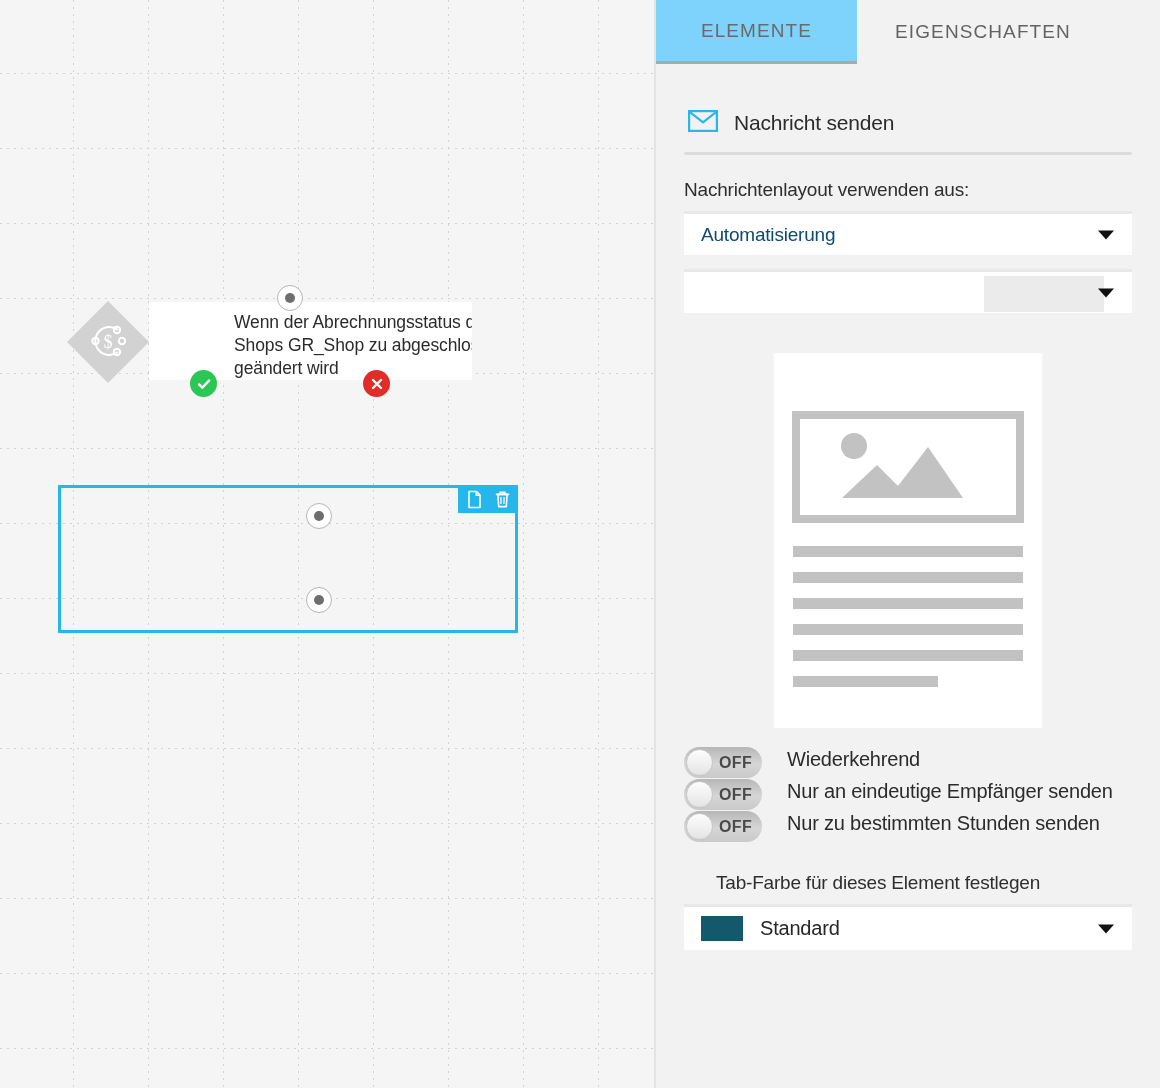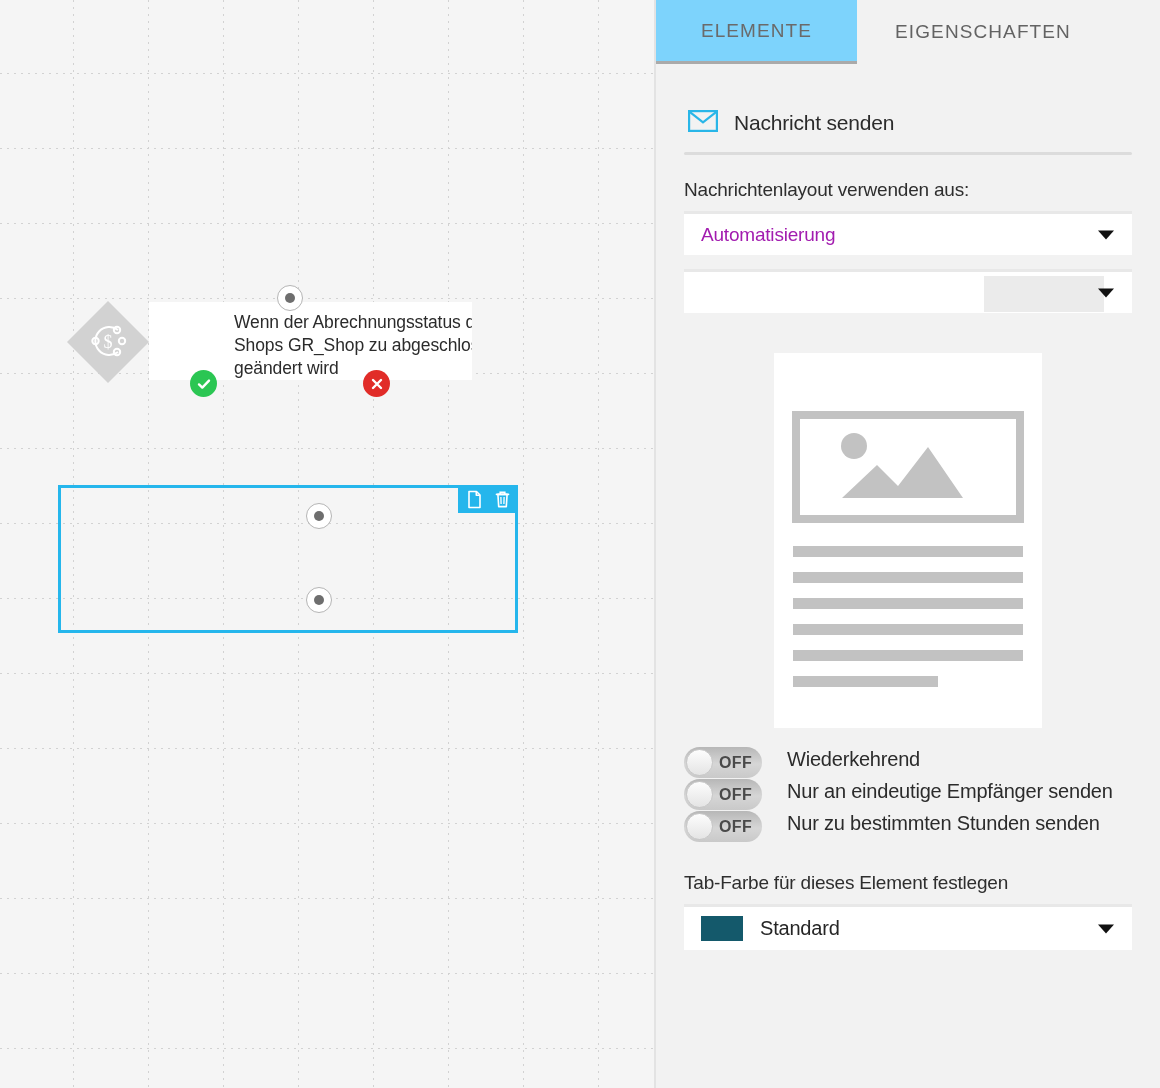--- a/index.html
+++ b/index.html
@@ -227,21 +227,21 @@
     border-top: 3px solid #e8e8e8;
     display: flex;
     align-items: center;
     position: relative;
     cursor: pointer;
     box-sizing: border-box;
   }
   .select-value {
     padding-left: 17px;
     font-size: 19px;
-    color: #a21caf;
+    color: #0c4a6e;
     letter-spacing: -0.2px;
     white-space: nowrap;
   }
   .select-arrow {
     position: absolute;
     right: 18px; top: 50%;
     transform: translateY(-50%);
     width: 0; height: 0;
     border-left: 8px solid transparent;
     border-right: 8px solid transparent;
@@ -327,21 +327,21 @@
     box-sizing: border-box;
   }
   .toggle-text {
     padding-left: 25px;
     font-size: 20px;
     line-height: 27px;
     color: #2b2b2b;
     letter-spacing: -0.2px;
   }
 
-  #tabcolor-label { margin-top: 30px; }
+  #tabcolor-label { margin-top: 30px; margin-left: 32px; }
   #select-tabcolor { margin-top: 10px; height: 46px; }
   #tabcolor-swatch {
     margin-left: 17px;
     width: 42px; height: 25px;
     background: #14596b;
     flex: 0 0 42px;
   }
   #tabcolor-value {
     padding-left: 17px;
     font-size: 20px;

